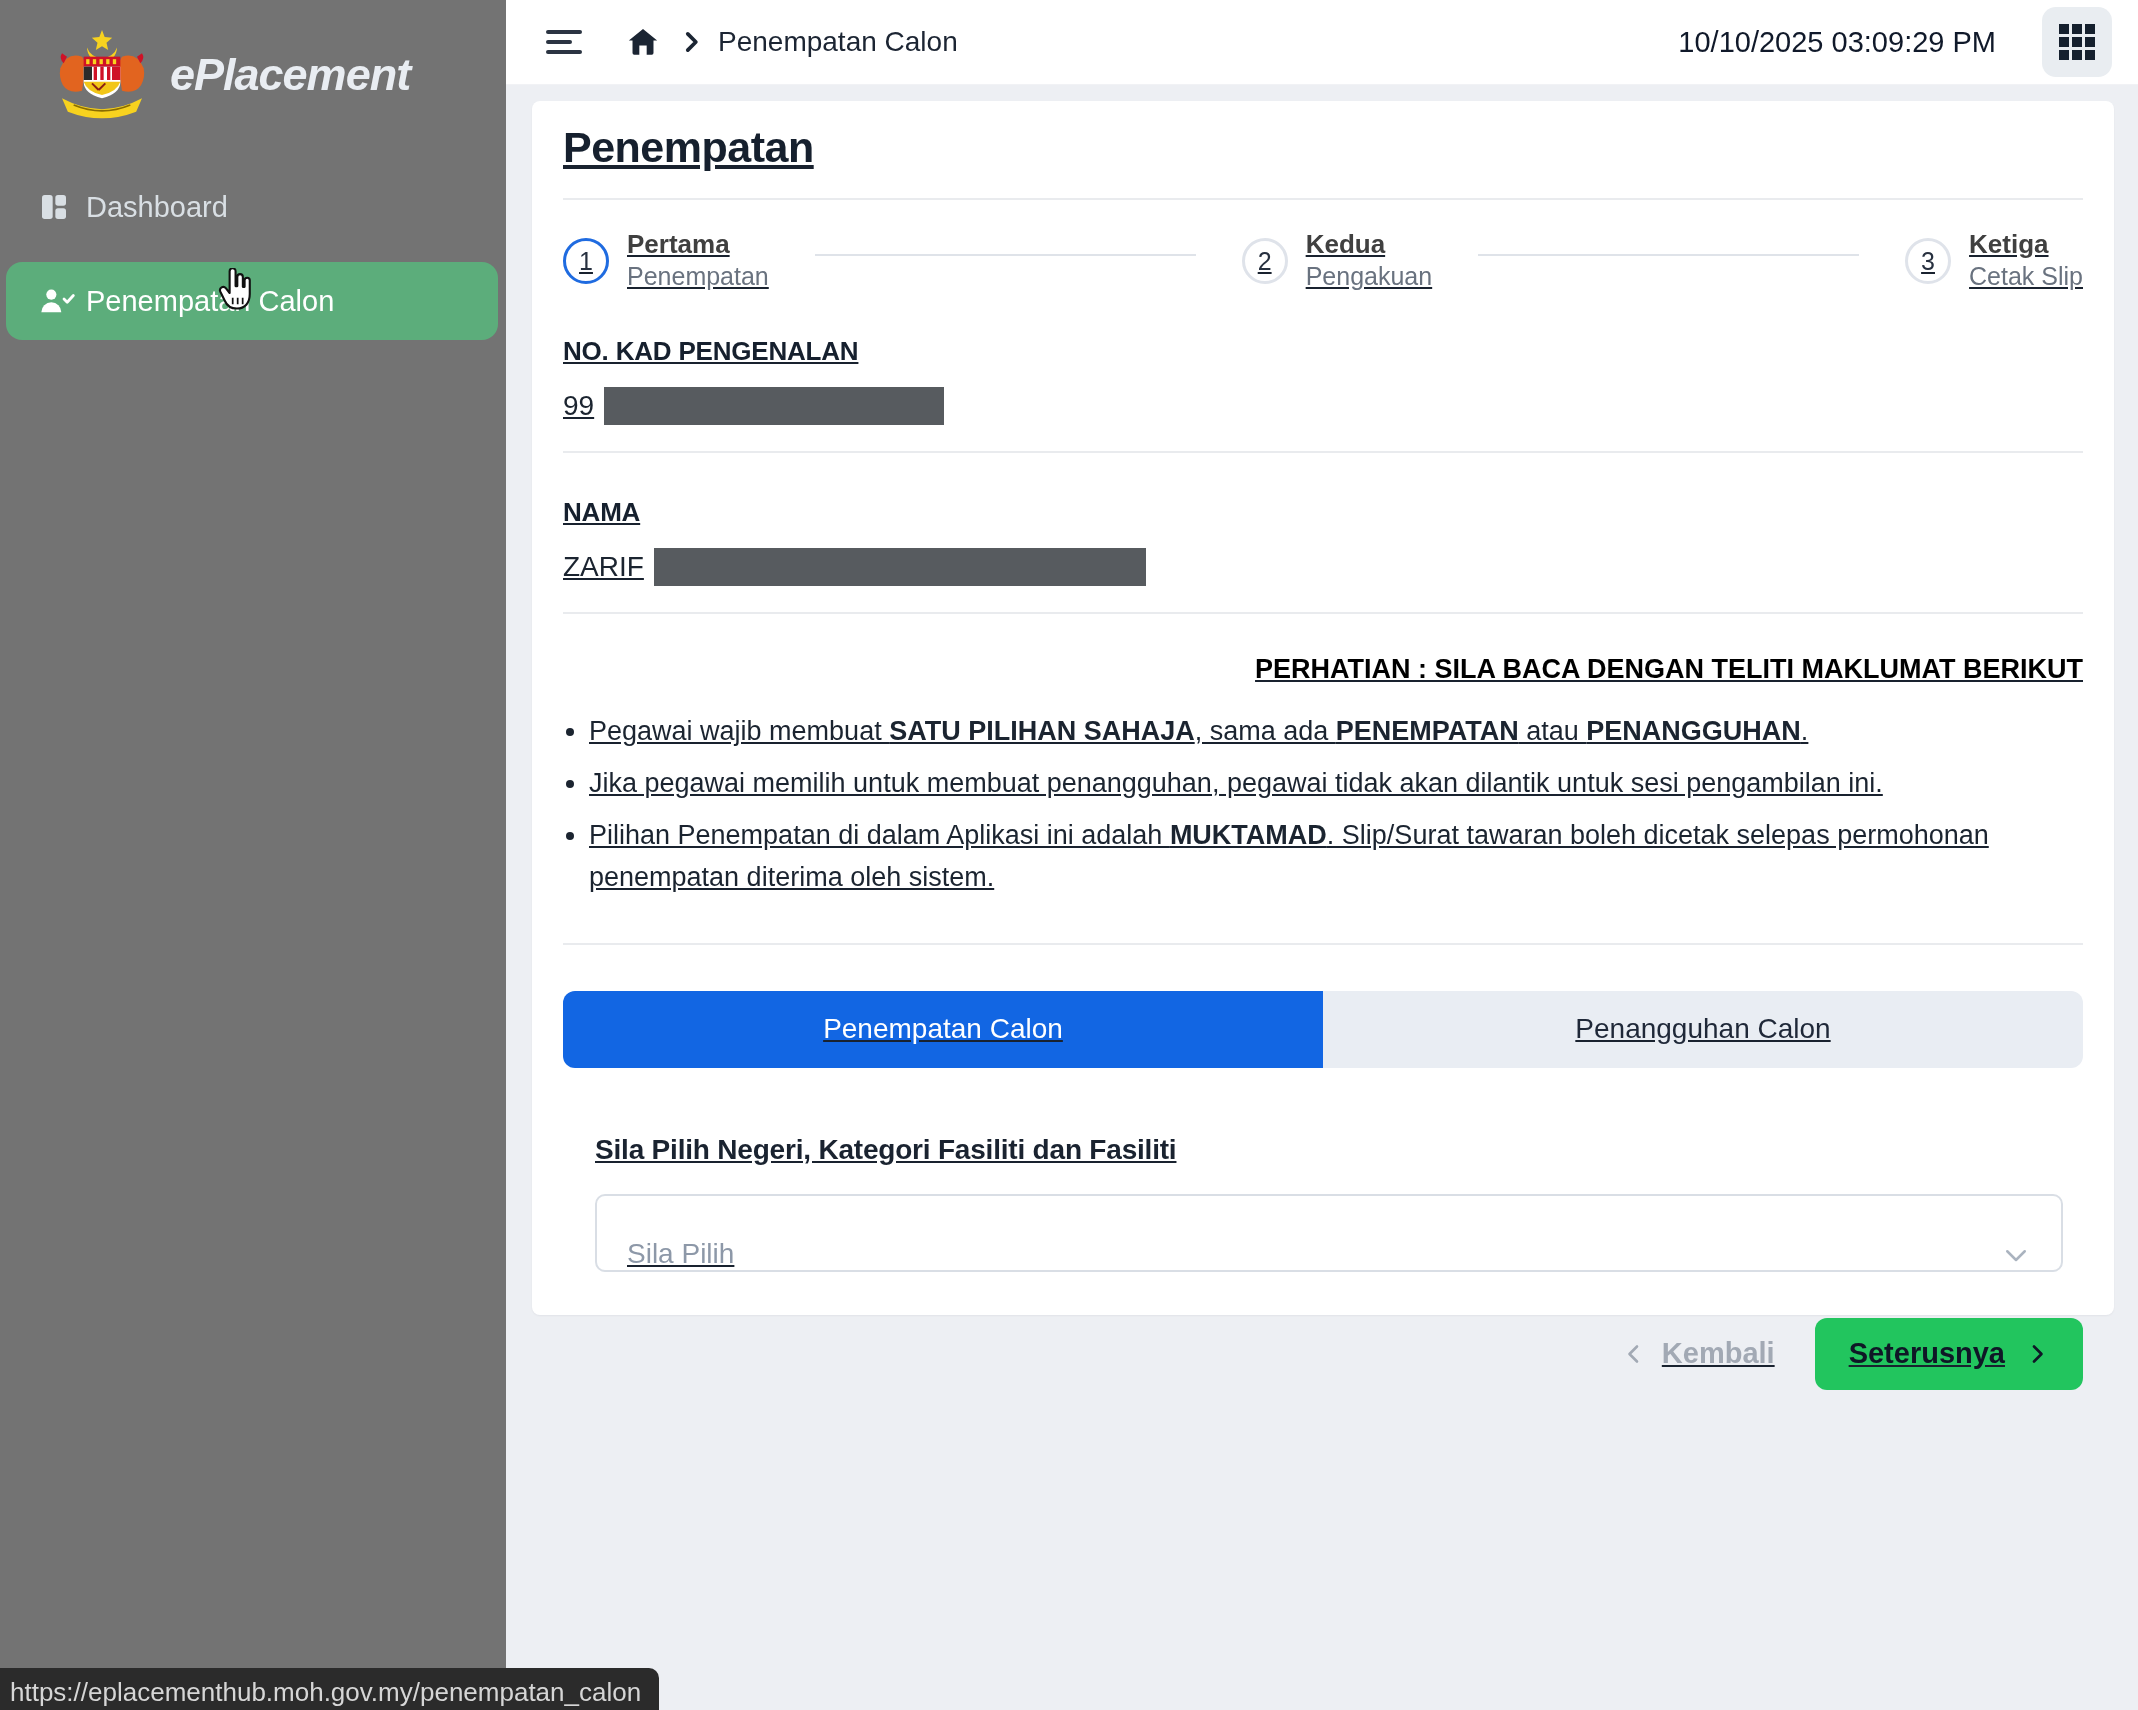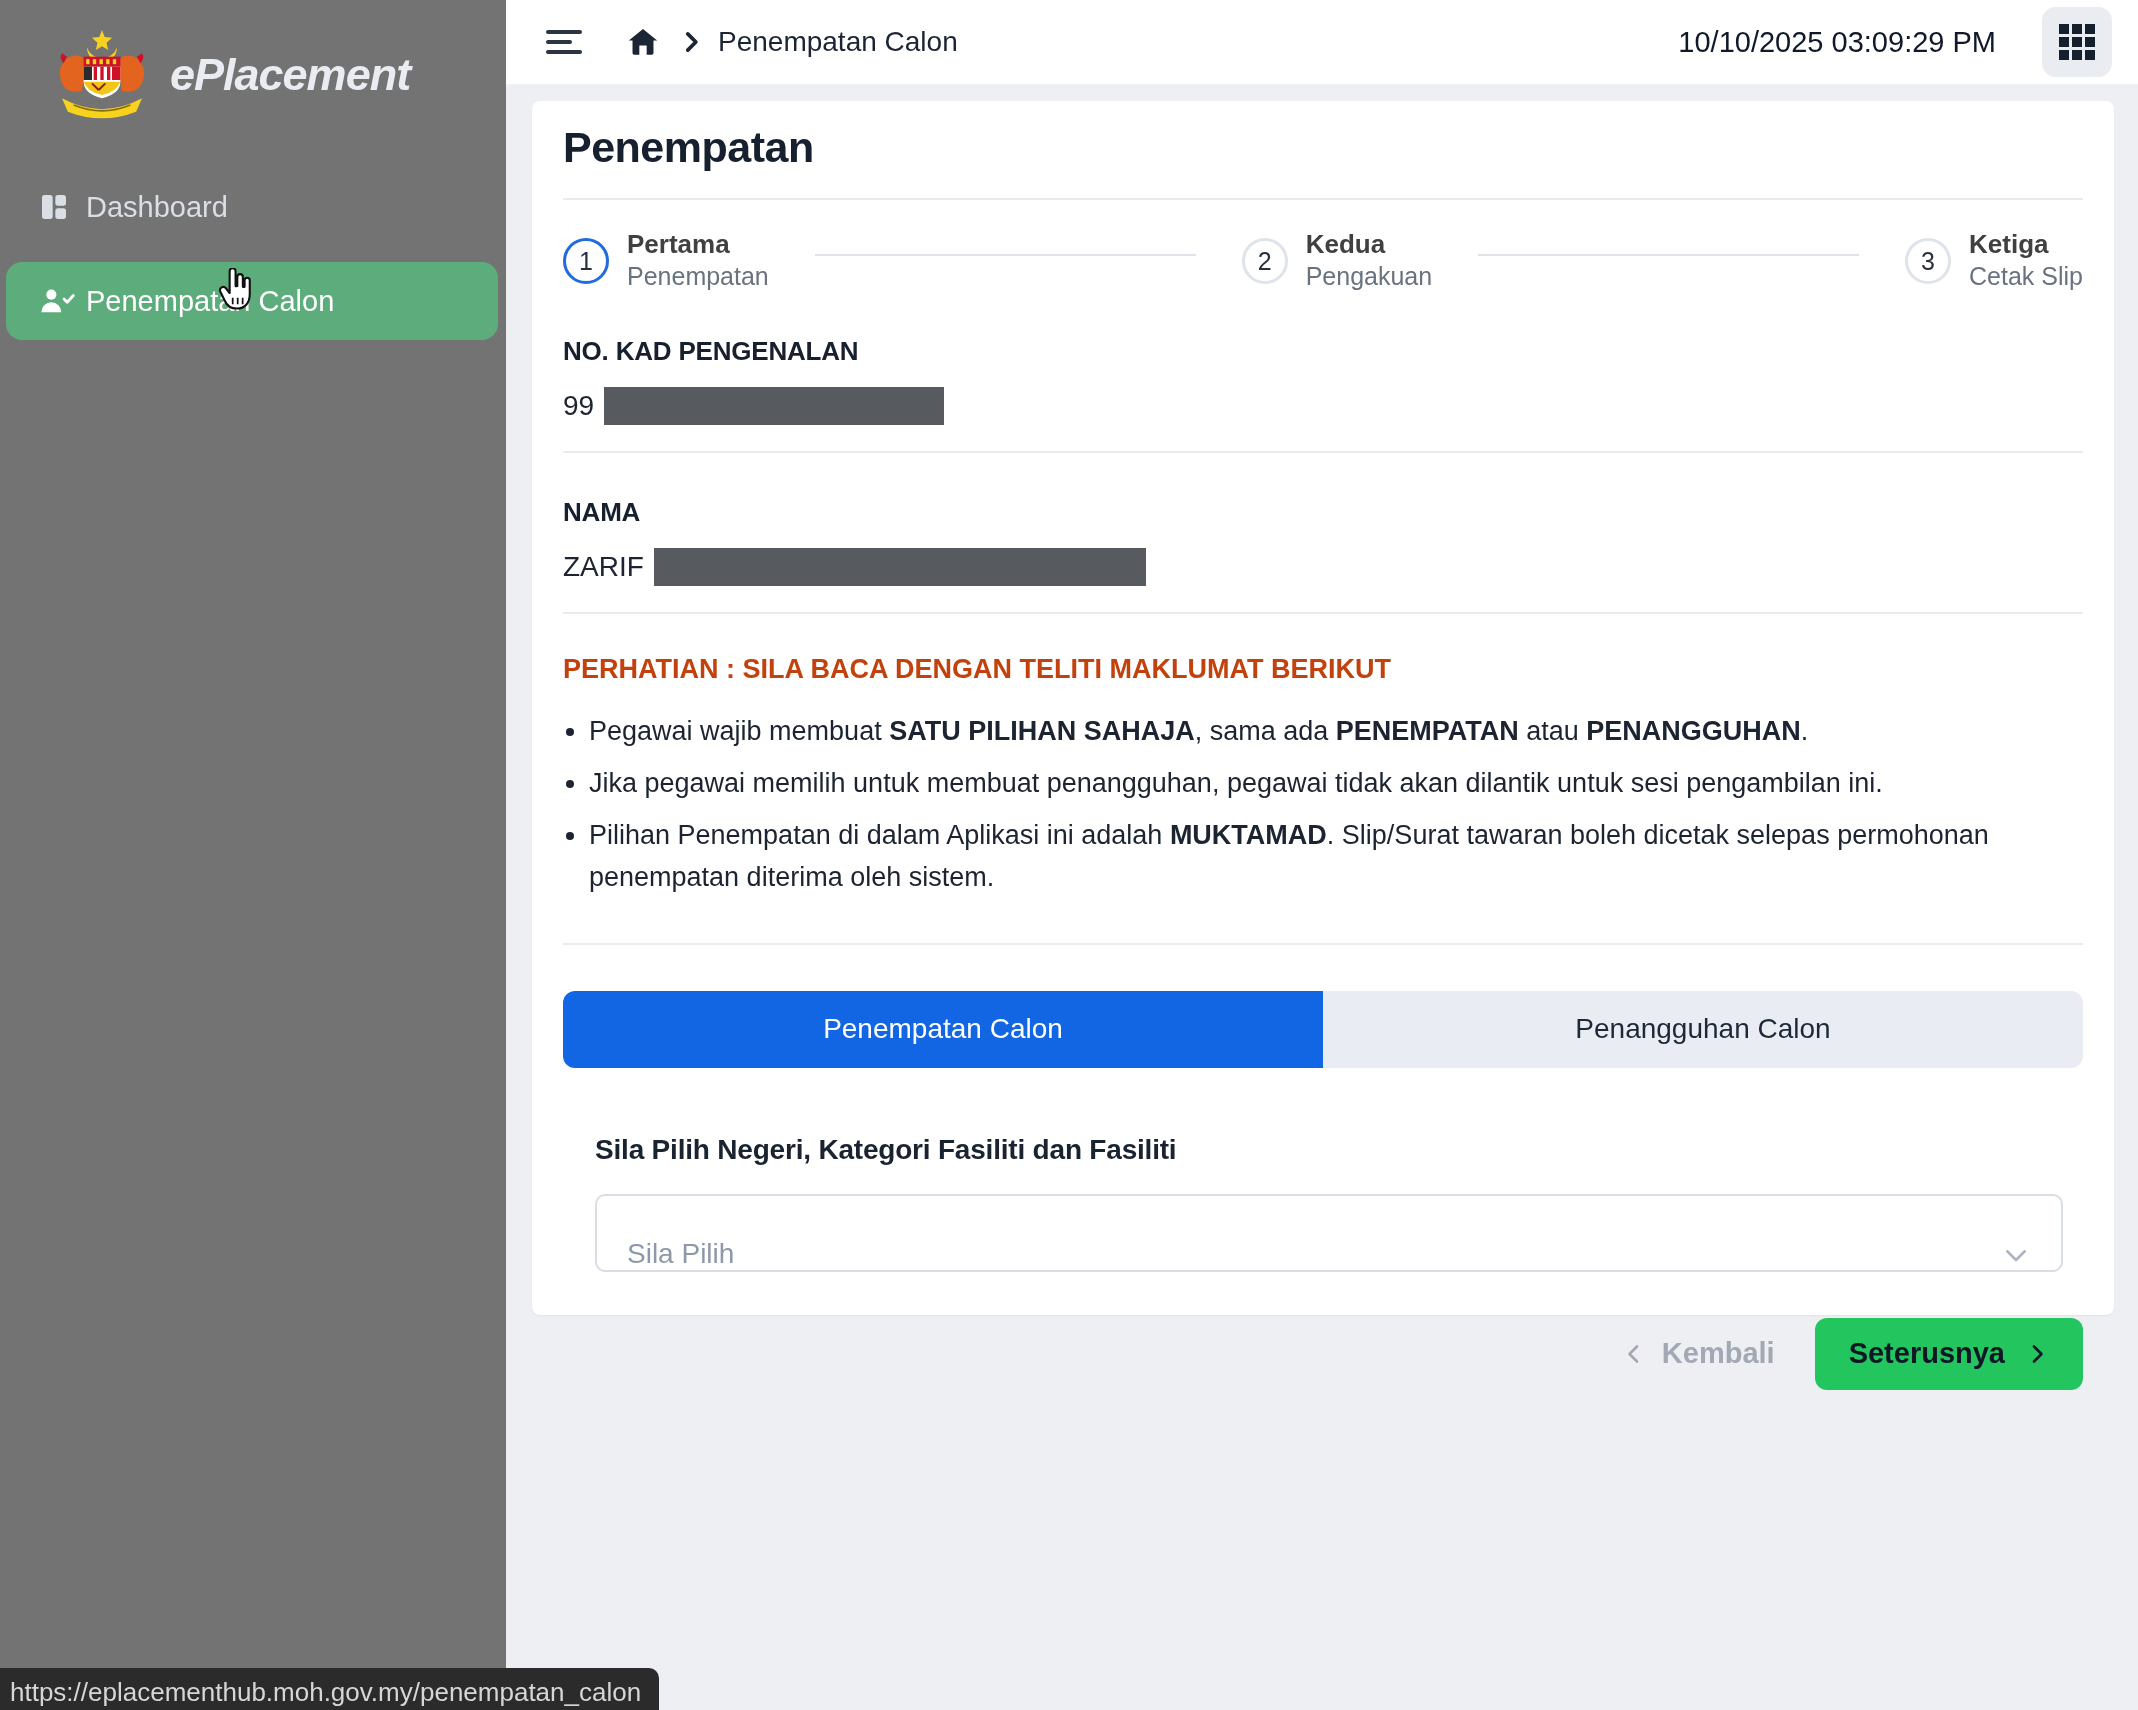--- a/index.html
+++ b/index.html
@@ -45,21 +45,21 @@
   .crumb-home { display:flex; align-items:center; cursor:pointer; }
   .crumb-sep { margin:0 14px 0 18px; display:flex; align-items:center; }
   .crumb-label { font-size:28px; font-weight:500; color:#1c2533; }
   .topbar-spacer { flex:1; }
   .timestamp { font-size:29px; color:#10192a; font-weight:500; margin-right:46px; }
   .apps-btn {
     width:70px; height:70px; background:#e9edf1; border:none; border-radius:14px;
     display:flex; align-items:center; justify-content:center; cursor:pointer;
   }
 
-  .content { flex:1; padding:16px 24px 0 26px; }
+  .content { flex:1; padding:16px 24px 0 26px;text-decoration:underline; }
   .card {
     background:#ffffff; border-radius:8px; width:1582px; height:1214px;
     padding:22px 31px 0 31px; box-shadow:0 1px 2px rgba(16,24,40,.05);
   }
   .page-title { font-size:43px; font-weight:800; color:#16202e; letter-spacing:-0.5px; }
   .divider { border:none; border-top:2px solid #e9ebee; margin-top:26px; }
 
   
   .stepper { display:flex; align-items:center; margin-top:30px; }
   .step { display:flex; align-items:center; flex:none; }
@@ -78,21 +78,21 @@
   .field { margin-top:44px; }
   .field-label { font-size:26px; font-weight:800; color:#16202e; letter-spacing:-0.2px; }
   .field-value { display:flex; align-items:center; margin-top:20px; font-size:28px; color:#1b2430; }
   .redact { height:38px; background:#575b5f; margin-left:10px; }
   .redact.w1 { width:340px; }
   .redact.w2 { width:492px; }
   .field .divider { margin-top:26px; }
 
   
   .notice { margin-top:40px; }
-  .notice-heading { font-size:27px; font-weight:800; color:#c2410c; }
+  .notice-heading { font-size:27px; font-weight:800; color:#000000;text-align:right; }
   .notice ul { margin:26px 0 0 26px; }
   .notice li { font-size:27px; color:#1b2430; line-height:1.55; margin-bottom:10px; }
   .notice li b { font-weight:700; }
 
   
   .tabs { display:flex; margin-top:46px; border-radius:12px; overflow:hidden; }
   .tab {
     flex:1; height:77px; display:flex; align-items:center; justify-content:center;
     font-size:28px; border:none; cursor:pointer; background:#e9edf3; color:#1f2838;
     font-family:"Liberation Sans", sans-serif;

